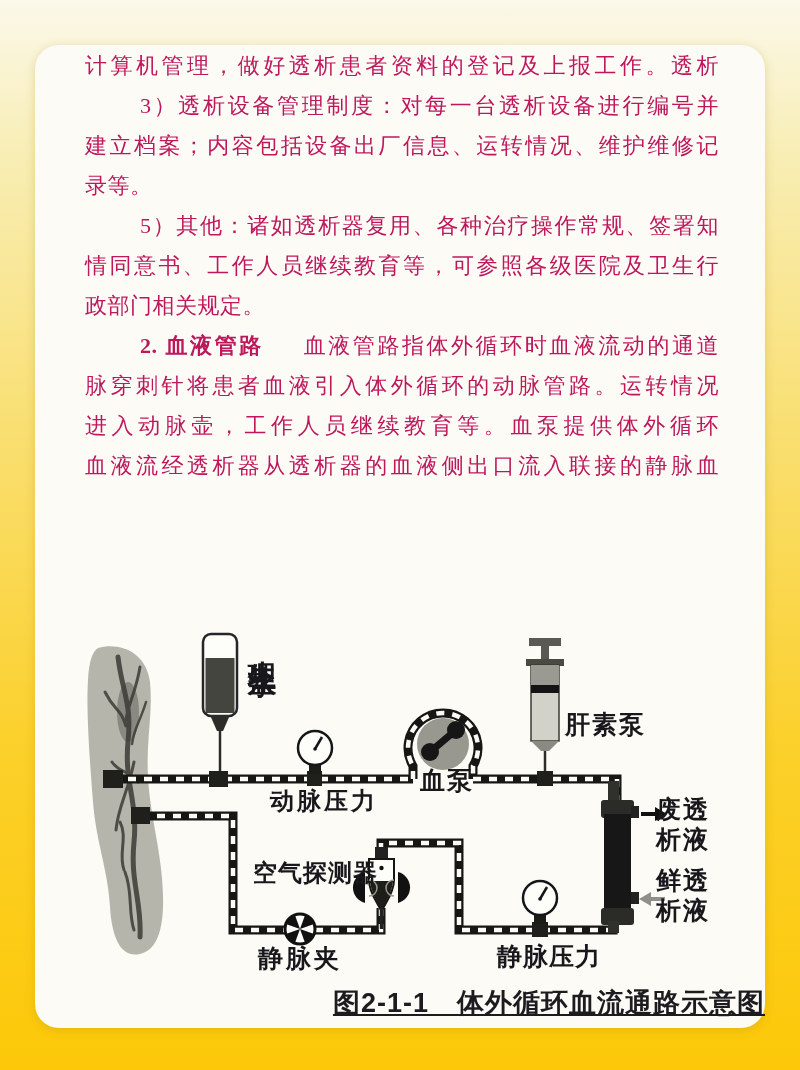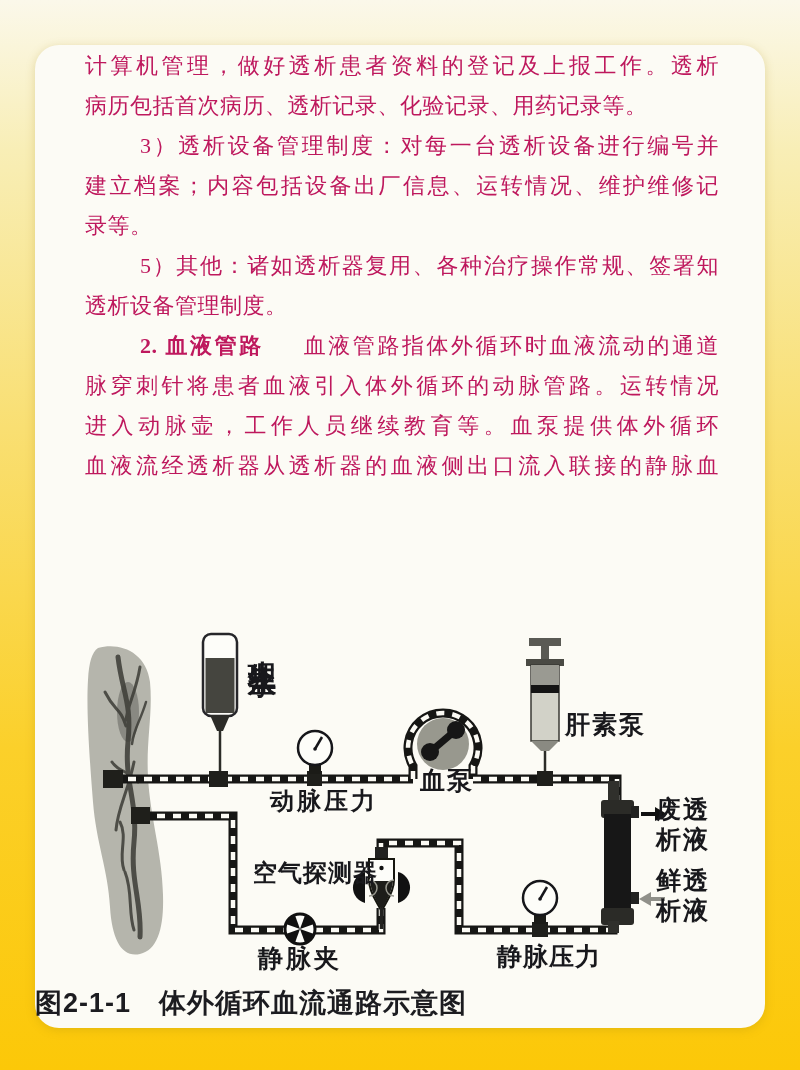--- a/index.html
+++ b/index.html
@@ -16,45 +16,45 @@
   .textblock{position:absolute;left:50px;top:1px;width:634px;}
   .line{
     height:40px;line-height:40px;font-size:22px;color:#be185d;
     white-space:nowrap;overflow:visible;letter-spacing:.5px;font-family:Liberation Serif, serif;
   }
   .line.full{white-space:normal;text-align:justify;text-align-last:justify;}
   .line.indent{text-indent:55px;}
   .line .b{font-weight:700;margin-right:40px;}
   .figure{position:absolute;left:25px;top:570px;width:680px;height:372px;}
   .caption{
-    position:absolute;left:0;top:940px;width:730px;text-align:left;
+    position:absolute;left:0;top:940px;width:730px;text-align:right;
     font-family:"Liberation Sans","DejaVu Sans",sans-serif;
-    font-weight:700;font-size:27px;color:#1c1c20;letter-spacing:1px;
+    font-weight:700;font-size:27px;color:#1c1c20;letter-spacing:1px;text-decoration:underline;
   }
   svg text{
     font-family:"Liberation Serif","DejaVu Serif",serif;
     font-weight:600;fill:#18181c;
   }
   .tube{fill:none;stroke:#161614;stroke-width:9;}
   .tube-dash{fill:none;stroke:#fbfaf4;stroke-width:4.5;stroke-dasharray:8 8;}
   .thinline{fill:none;stroke:#2c2c28;stroke-width:2.5;}
 </style>
 </head>
 <body>
 
 <div class="page">
 
   <div class="textblock">
       <div class="line full"><span class="t">计算机管理，做好透析患者资料的登记及上报工作。透析</span></div>
-      <div class="line"><span class="t">病历包括首次病历、透析记录、化验记录、用药记录等。</span></div>
       <div class="line indent full"><span class="t">3）透析设备管理制度：对每一台透析设备进行编号并</span></div>
       <div class="line full"><span class="t">建立档案；内容包括设备出厂信息、运转情况、维护维修记</span></div>
       <div class="line"><span class="t">录等。</span></div>
       <div class="line indent full"><span class="t">5）其他：诸如透析器复用、各种治疗操作常规、签署知</span></div>
-      <div class="line"><span class="t">透析设备管理制度。</span></div>
+      <div class="line full"><span class="t">情同意书、工作人员继续教育等，可参照各级医院及卫生行</span></div>
+      <div class="line"><span class="t">政部门相关规定。</span></div>
       <div class="line indent full"><span class="b">2. 血液管路</span><span class="t">血液管路指体外循环时血液流动的通道</span></div>
       <div class="line full"><span class="t">脉穿刺针将患者血液引入体外循环的动脉管路。运转情况</span></div>
       <div class="line full"><span class="t">进入动脉壶，工作人员继续教育等。血泵提供体外循环</span></div>
       <div class="line full"><span class="t">血液流经透析器从透析器的血液侧出口流入联接的静脉血</span></div>
     </div>
 
   <div class="figure">
     <svg width="680" height="372" viewBox="60 613 680 372" xmlns="http://www.w3.org/2000/svg">
 
       <g>

